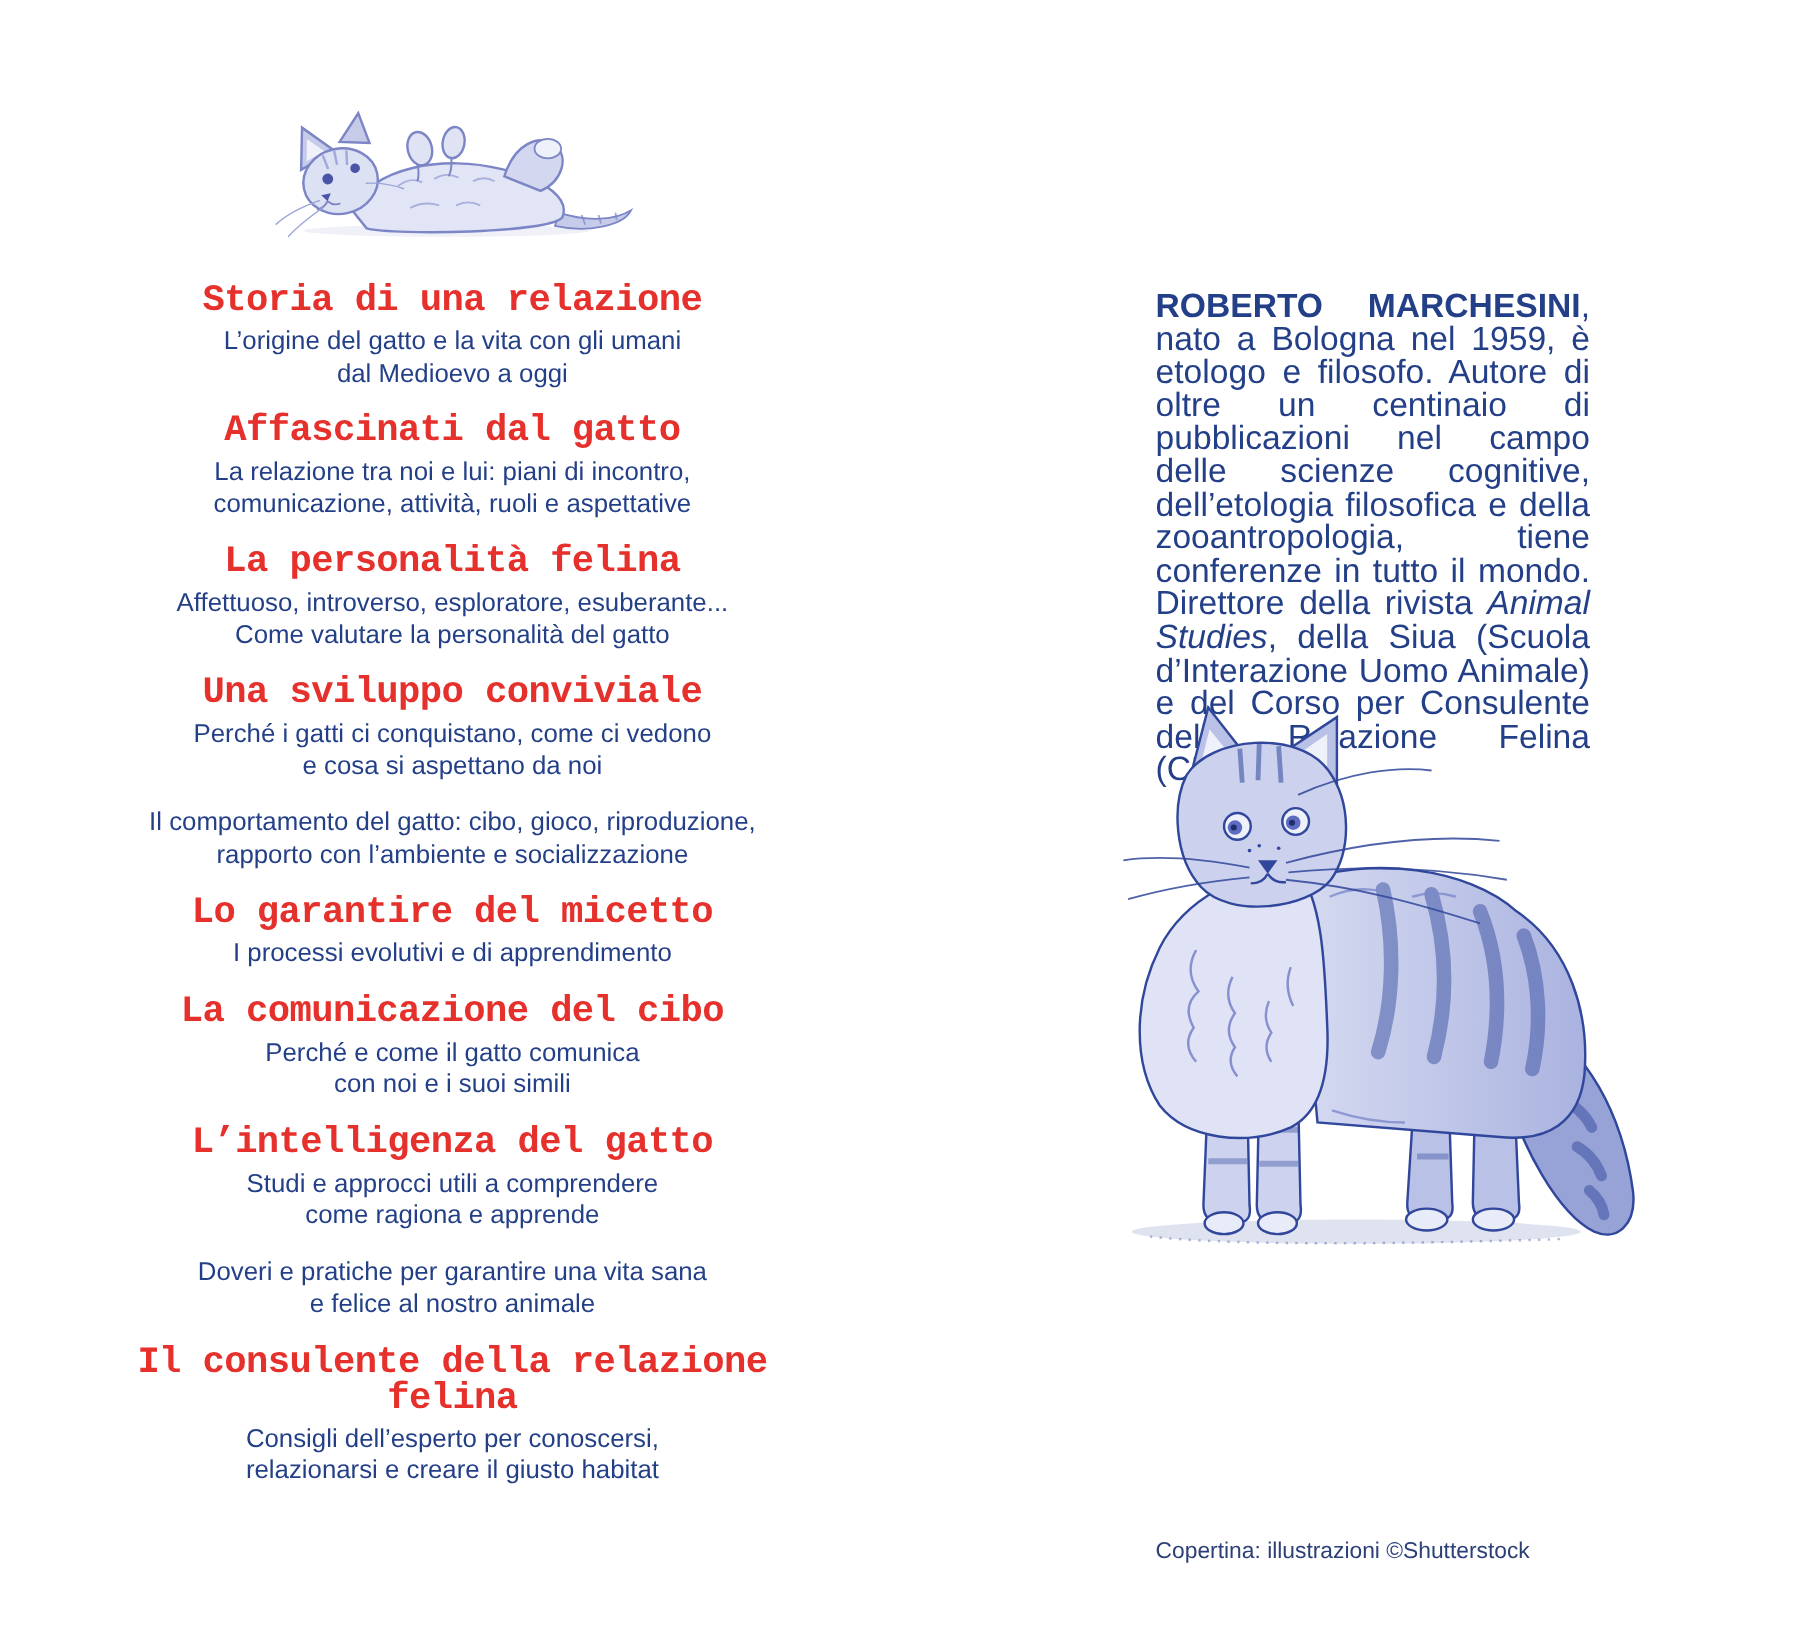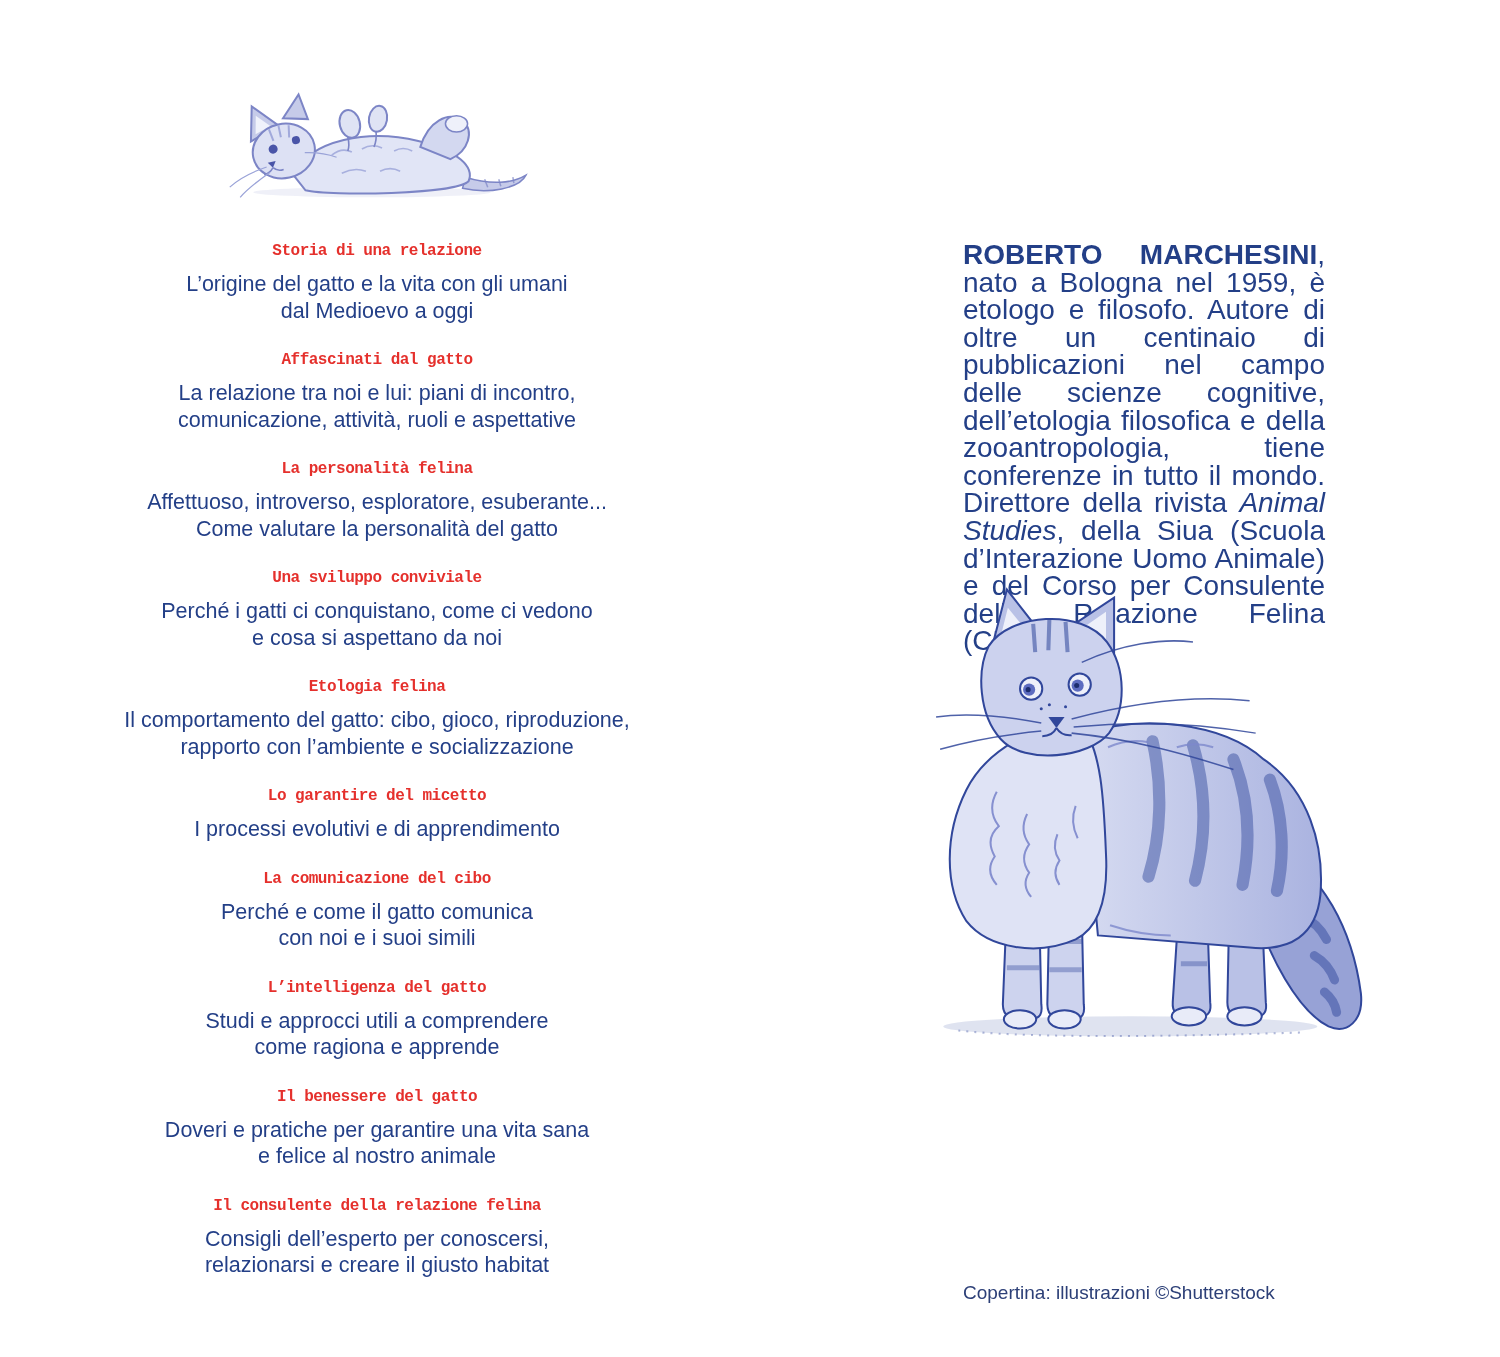--- a/index.html
+++ b/index.html
@@ -13,21 +13,21 @@
     display:flex;justify-content:center;align-items:flex-start;
   }
   .toc{
     position:absolute;left:57px;top:236px;width:640px;
     text-align:center;
   }
   .toc-section{margin-bottom:21px;}
   .toc-title{
     font-family:"Liberation Mono",monospace;
     font-weight:700;
-    font-size:16px;line-height:30px;
+    font-size:31px;line-height:30px;
     color:#e5302c;
     margin:0 0 5px 0;
     letter-spacing:-0.5px;
   }
   .toc-desc{
     font-size:21.5px;line-height:26.5px;
     color:#233f87;
     white-space:pre-line;
     margin:0;
   }
@@ -98,40 +98,38 @@
     <h2 class="toc-title">La personalità felina</h2>
     <p class="toc-desc">Affettuoso, introverso, esploratore, esuberante...
 Come valutare la personalità del gatto</p>
   </div>
   <div class="toc-section">
     <h2 class="toc-title">Una sviluppo conviviale</h2>
     <p class="toc-desc">Perché i gatti ci conquistano, come ci vedono
 e cosa si aspettano da noi</p>
   </div>
   <div class="toc-section">
-    <h2 class="toc-title">Etologia felina</h2>
     <p class="toc-desc">Il comportamento del gatto: cibo, gioco, riproduzione,
 rapporto con l’ambiente e socializzazione</p>
   </div>
   <div class="toc-section">
     <h2 class="toc-title">Lo garantire del micetto</h2>
     <p class="toc-desc">I processi evolutivi e di apprendimento</p>
   </div>
   <div class="toc-section">
     <h2 class="toc-title">La comunicazione del cibo</h2>
     <p class="toc-desc">Perché e come il gatto comunica
 con noi e i suoi simili</p>
   </div>
   <div class="toc-section">
     <h2 class="toc-title">L’intelligenza del gatto</h2>
     <p class="toc-desc">Studi e approcci utili a comprendere
 come ragiona e apprende</p>
   </div>
   <div class="toc-section">
-    <h2 class="toc-title">Il benessere del gatto</h2>
     <p class="toc-desc">Doveri e pratiche per garantire una vita sana
 e felice al nostro animale</p>
   </div>
   <div class="toc-section">
     <h2 class="toc-title">Il consulente della relazione felina</h2>
     <p class="toc-desc">Consigli dell’esperto per conoscersi,
 relazionarsi e creare il giusto habitat</p>
   </div>
 </div>
 

